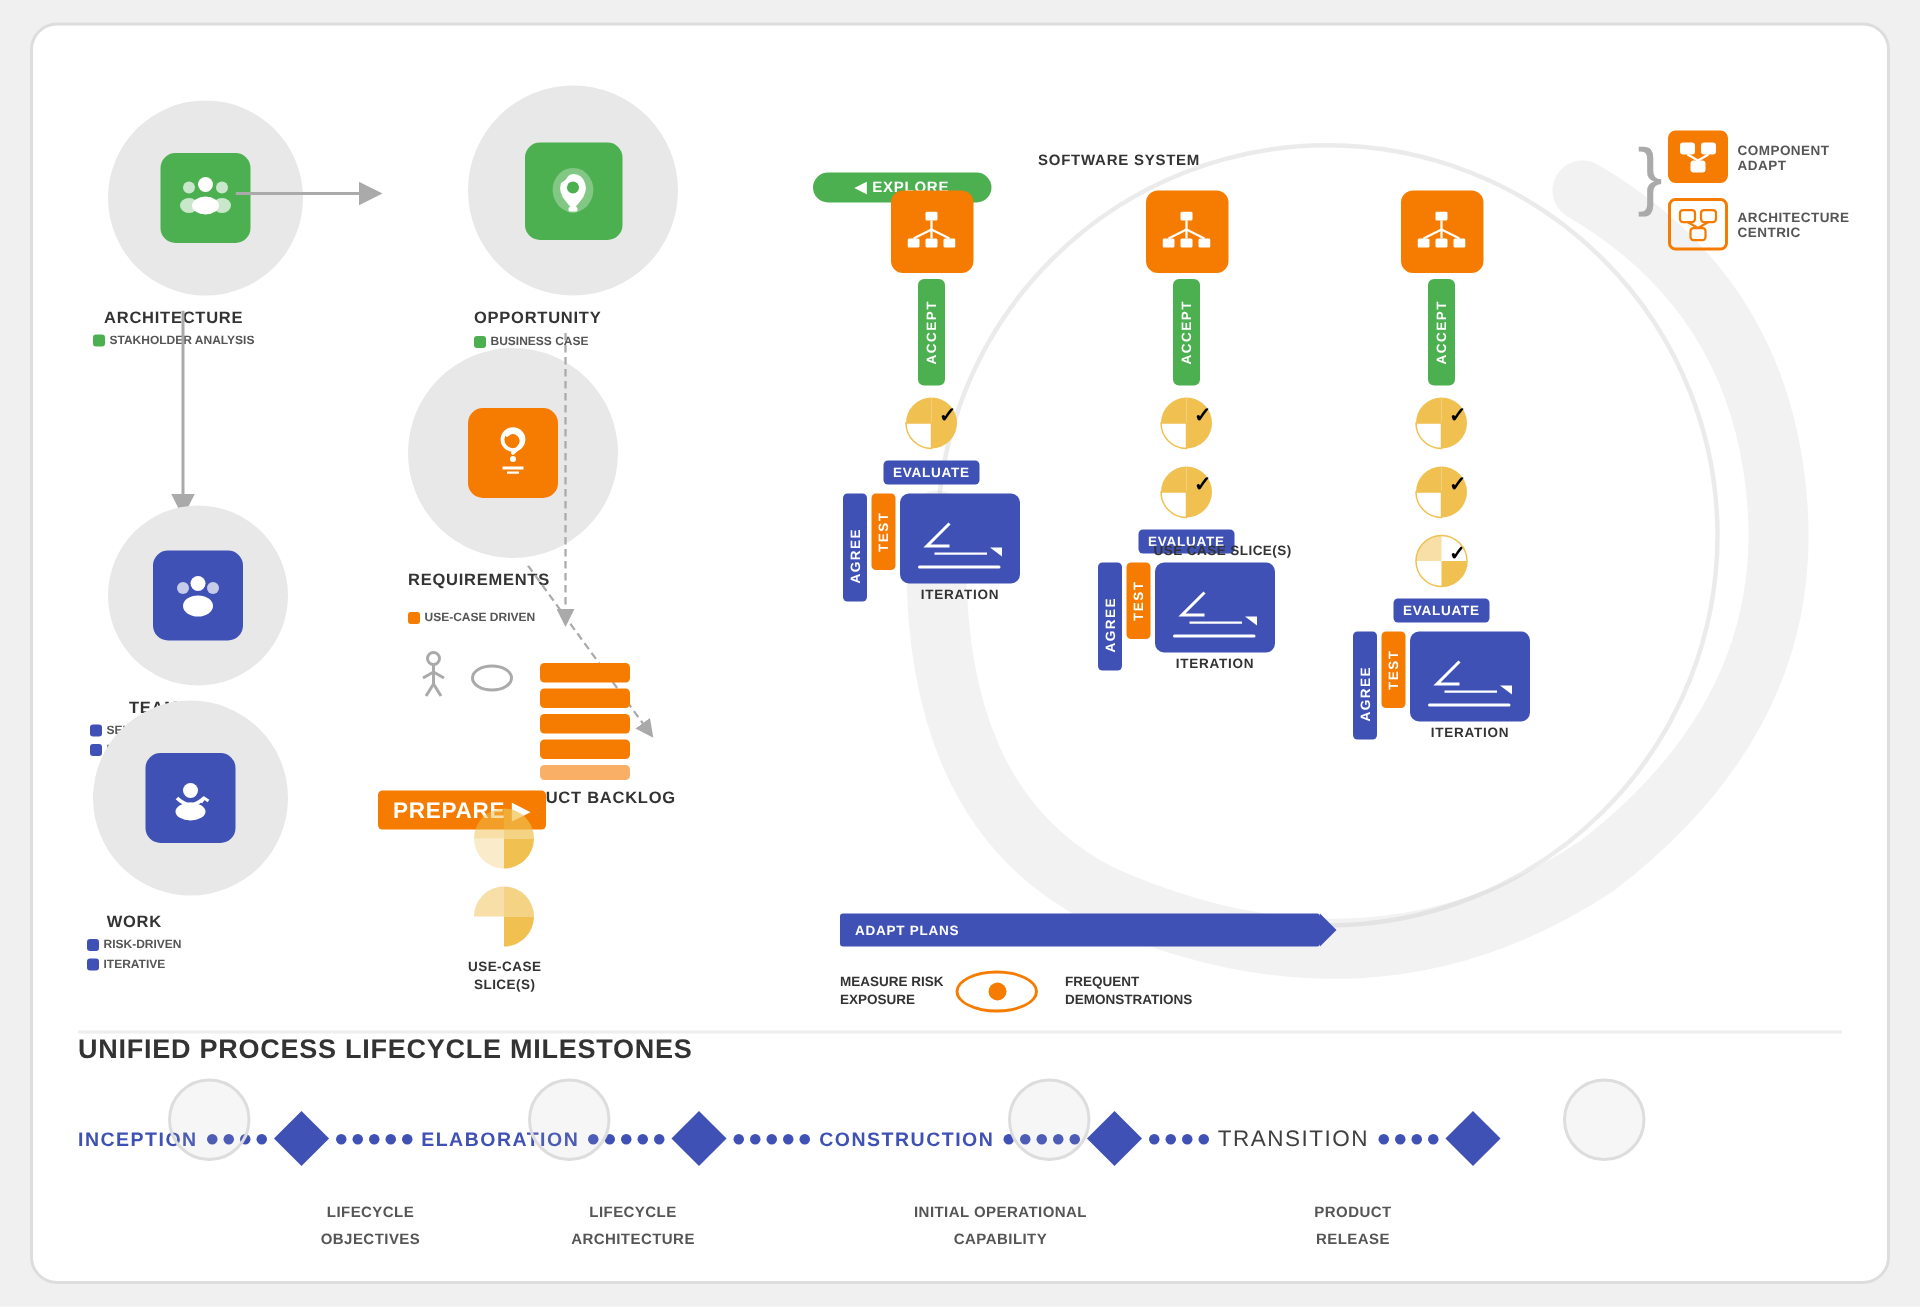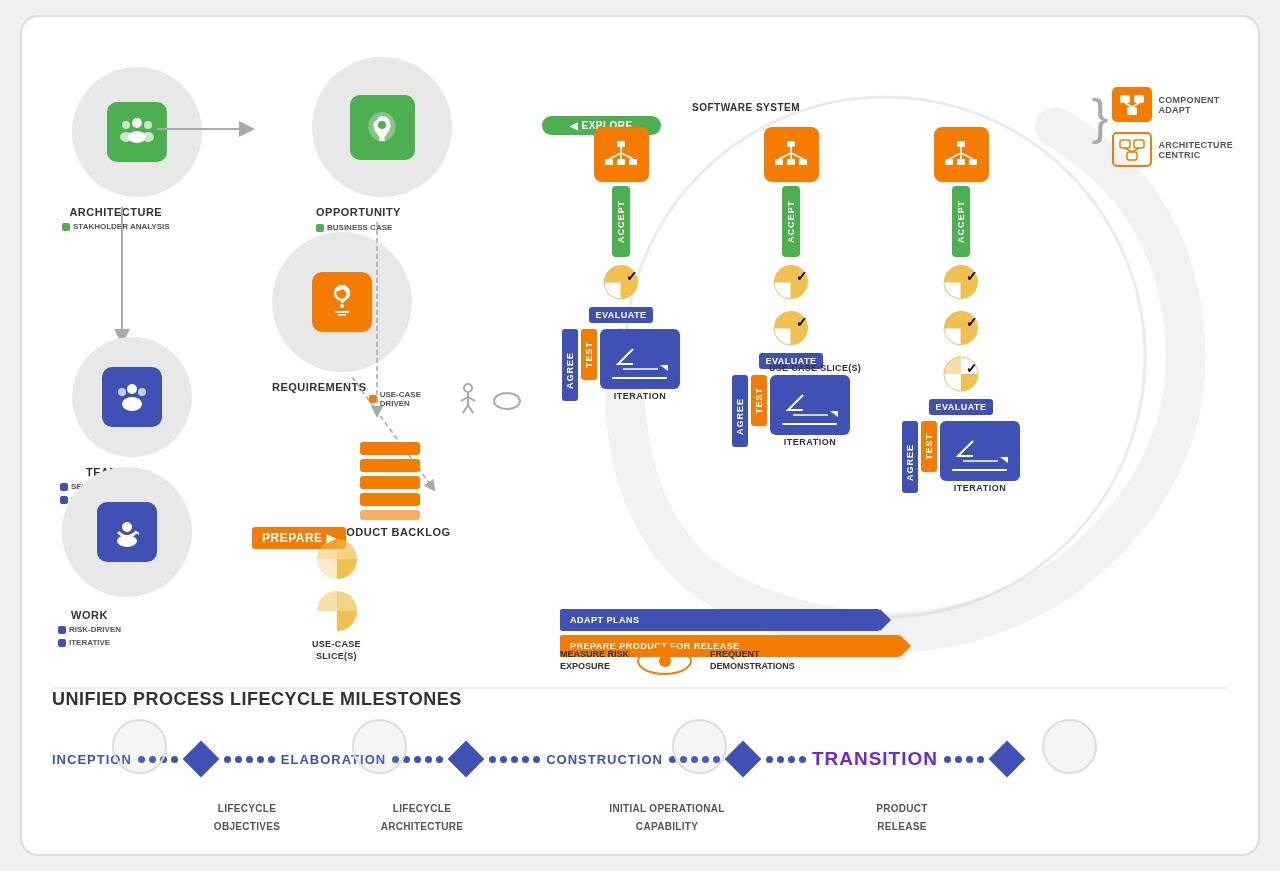--- a/index.html
+++ b/index.html
@@ -272,21 +272,21 @@
       letter-spacing: 0.5px;
       display: inline-block;
     }
     .explore-btn::before {
       content: '◀ ';
     }
 
     .prepare-btn {
       background: #f57c00;
       color: white;
-      font-size: 12px;
+      font-size: 15px;
       font-weight: bold;
       padding: 4px 10px;
       border-radius: 3px;
       letter-spacing: 0.5px;
       display: inline-block;
     }
     .prepare-btn::after {
       content: ' ▶';
     }
 
@@ -509,21 +509,21 @@
         <div class="icon-box icon-box-orange">
           <svg width="38" height="38" viewBox="0 0 38 38">
             <circle cx="19" cy="10" r="7" fill="none" stroke="white" stroke-width="2.5"></circle>
             <path d="M15,7 Q19,3 23,7 Q27,11 22,16 L19,19" stroke="white" stroke-width="2.5" fill="none" stroke-linecap="round"></path>
             <circle cx="19" cy="23" r="2" fill="white"></circle>
             <line x1="12" y1="29" x2="26" y2="29" stroke="white" stroke-width="2"></line>
             <line x1="15" y1="32" x2="23" y2="32" stroke="white" stroke-width="1.5"></line>
           </svg>
         </div>
       </div>
-      <div style="position:absolute; top:340px; left:10px; display:flex; flex-direction:row; gap:2px;">
+      <div style="position:absolute; top:340px; left:10px; display:flex; flex-direction:column; gap:12px;">
         <span class="node-label">REQUIREMENTS</span>
         <div class="sub-label">
           <div class="sub-dot dot-orange"></div>
           <span style="font-size:8px; font-weight:bold; color:#555;">USE-CASE DRIVEN</span>
         </div>
 
         <div style="margin-top:6px; display:flex; align-items:center; gap:6px;">
           <svg width="35" height="35" viewBox="0 0 35 35">
             <circle cx="17" cy="5" r="4" stroke="#aaa" stroke-width="2" fill="none"></circle>
             <line x1="17" y1="9" x2="17" y2="22" stroke="#aaa" stroke-width="2"></line>
@@ -564,21 +564,21 @@
           <rect x="5" y="56" width="60" height="13" rx="3" fill="#f57c00"></rect>
           <rect x="5" y="73" width="60" height="10" rx="3" fill="#f57c00" opacity="0.6"></rect>
         </svg>
         <span class="backlog-label">PRODUCT BACKLOG</span>
       </div>
 
       <div style="position:absolute; top:490px; left:-10px; display:flex; align-items:center; gap:6px;">
         <div class="prepare-btn">PREPARE</div>
       </div>
 
-      <div style="position:absolute; top:498px; left:50px; display:flex; flex-direction:column; gap:4px; align-items:flex-end;">
+      <div style="position:absolute; top:498px; left:50px; display:flex; flex-direction:column; gap:4px; align-items:flex-start;">
         <svg width="48" height="48" viewBox="0 0 48 48">
           <path d="M24,24 L44,24 A20,20 0 0,1 24,44 Z" fill="#f0c050"></path>
           <path d="M24,24 L44,24 A20,20 0 0,0 24,4 Z" fill="#f0c050" opacity="0.7"></path>
           <path d="M24,24 L24,4 A20,20 0 0,0 4,24 Z" fill="#f0c050" opacity="0.5"></path>
           <path d="M24,24 L4,24 A20,20 0 0,0 24,44 Z" fill="#f0c050" opacity="0.3"></path>
         </svg>
         <svg width="48" height="48" viewBox="0 0 48 48">
           <path d="M24,24 L44,24 A20,20 0 0,1 24,44 Z" fill="#f0c050"></path>
           <path d="M24,24 L44,24 A20,20 0 0,0 24,4 Z" fill="#f0c050" opacity="0.7"></path>
           <path d="M24,24 L24,4 A20,20 0 0,0 4,24 Z" fill="#f0c050" opacity="0.5"></path>
@@ -781,26 +781,20 @@
         <span class="uc-label">USE CASE SLICE(S)</span>
       </div>
 
       <div style="position:absolute; top:572px; left:28px; display:flex; flex-direction:column; gap:4px;">
         <div style="position:relative; width:350px; height:22px; display:flex; align-items:center;">
           <div style="background:#3f51b5; color:white; font-size:9px; font-weight:bold; letter-spacing:0.5px; height:22px; width:320px; display:flex; align-items:center; padding-left:10px; border-radius:2px; position:relative;">
             <span>ADAPT PLANS</span>
             <div style="position:absolute; right:-11px; top:0; width:0; height:0; border-top:11px solid transparent; border-bottom:11px solid transparent; border-left:11px solid #3f51b5;"></div>
           </div>
         </div>
-        <div style="position:relative; width:350px; height:22px; display:flex; align-items:center;">
-          <div style="background:#f57c00; color:white; font-size:9px; font-weight:bold; letter-spacing:0.5px; height:22px; width:340px; display:flex; align-items:center; padding-left:10px; border-radius:2px; position:relative;">
-            <span>PREPARE PRODUCT FOR RELEASE</span>
-            <div style="position:absolute; right:-11px; top:0; width:0; height:0; border-top:11px solid transparent; border-bottom:11px solid transparent; border-left:11px solid #f57c00;"></div>
-          </div>
-        </div>
       </div>
 
       <div style="position:absolute; top:610px; left:28px; display:flex; align-items:center; gap:8px;">
         <span style="font-size:9px; font-weight:bold; color:#333; line-height:1.3; white-space:pre-line;">MEASURE RISK
 EXPOSURE</span>
         <div class="eye-icon"></div>
         <span style="font-size:9px; font-weight:bold; color:#333; line-height:1.3; white-space:pre-line; margin-left:10px;">FREQUENT
 DEMONSTRATIONS</span>
       </div>
     </div>
@@ -868,21 +862,21 @@
 
         <div class="diamond"></div>
 
         <div style="display:flex; gap:4px; margin:0 6px;">
           <div class="dot-small"></div>
             <div class="dot-small"></div>
             <div class="dot-small"></div>
             <div class="dot-small"></div>
         </div>
 
-        <span style="font-size:19px; font-weight:bold; color:#6d28d9; letter-spacing:1px; white-space:nowrap;">TRANSITION</span>
+        <span style="font-size:15px; font-weight:normal; color:#404040; letter-spacing:1px; white-space:nowrap;">TRANSITION</span>
 
         <div style="display:flex; gap:4px; margin:0 6px;">
           <div class="dot-small"></div>
             <div class="dot-small"></div>
             <div class="dot-small"></div>
             <div class="dot-small"></div>
         </div>
 
         <div class="diamond"></div>
       </div>

